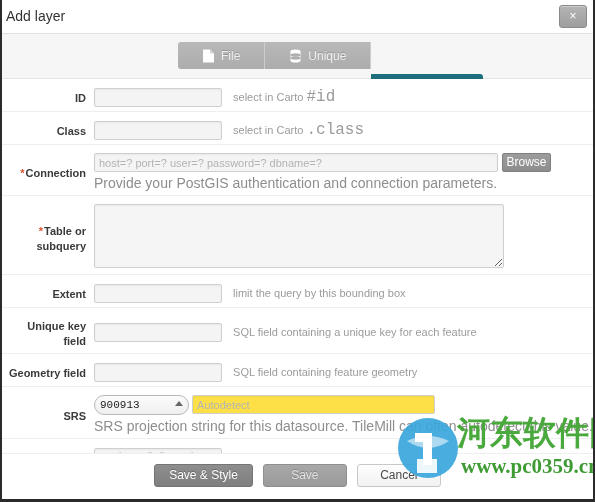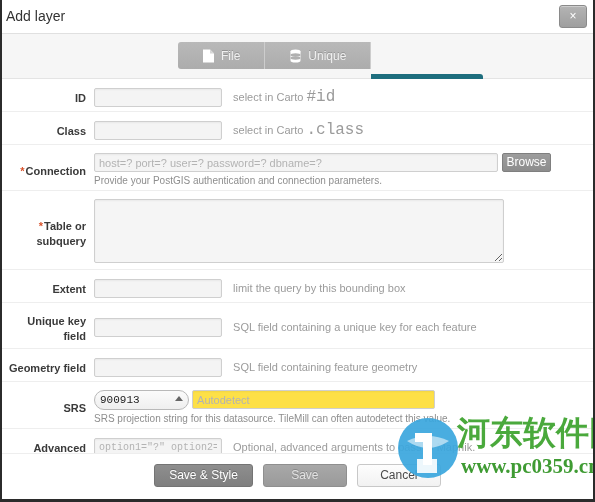--- a/index.html
+++ b/index.html
@@ -150,21 +150,21 @@
     color: #9b9b9b;
     line-height: 19px;
     vertical-align: top;
     margin-left: 8px;
     white-space: nowrap;
   }
   .mono { font-family: "Liberation Mono", monospace; font-size: 16px; }
 
   .sub {
     display: block;
-    font-size: 10px;
+    font-size: 14px;
     color: #8e8e8e;
     margin-top: 3px;
   }
 
   .browse {
     position: absolute;
     left: 408px;
     top: 0;
     width: 49px;
     height: 19px;

